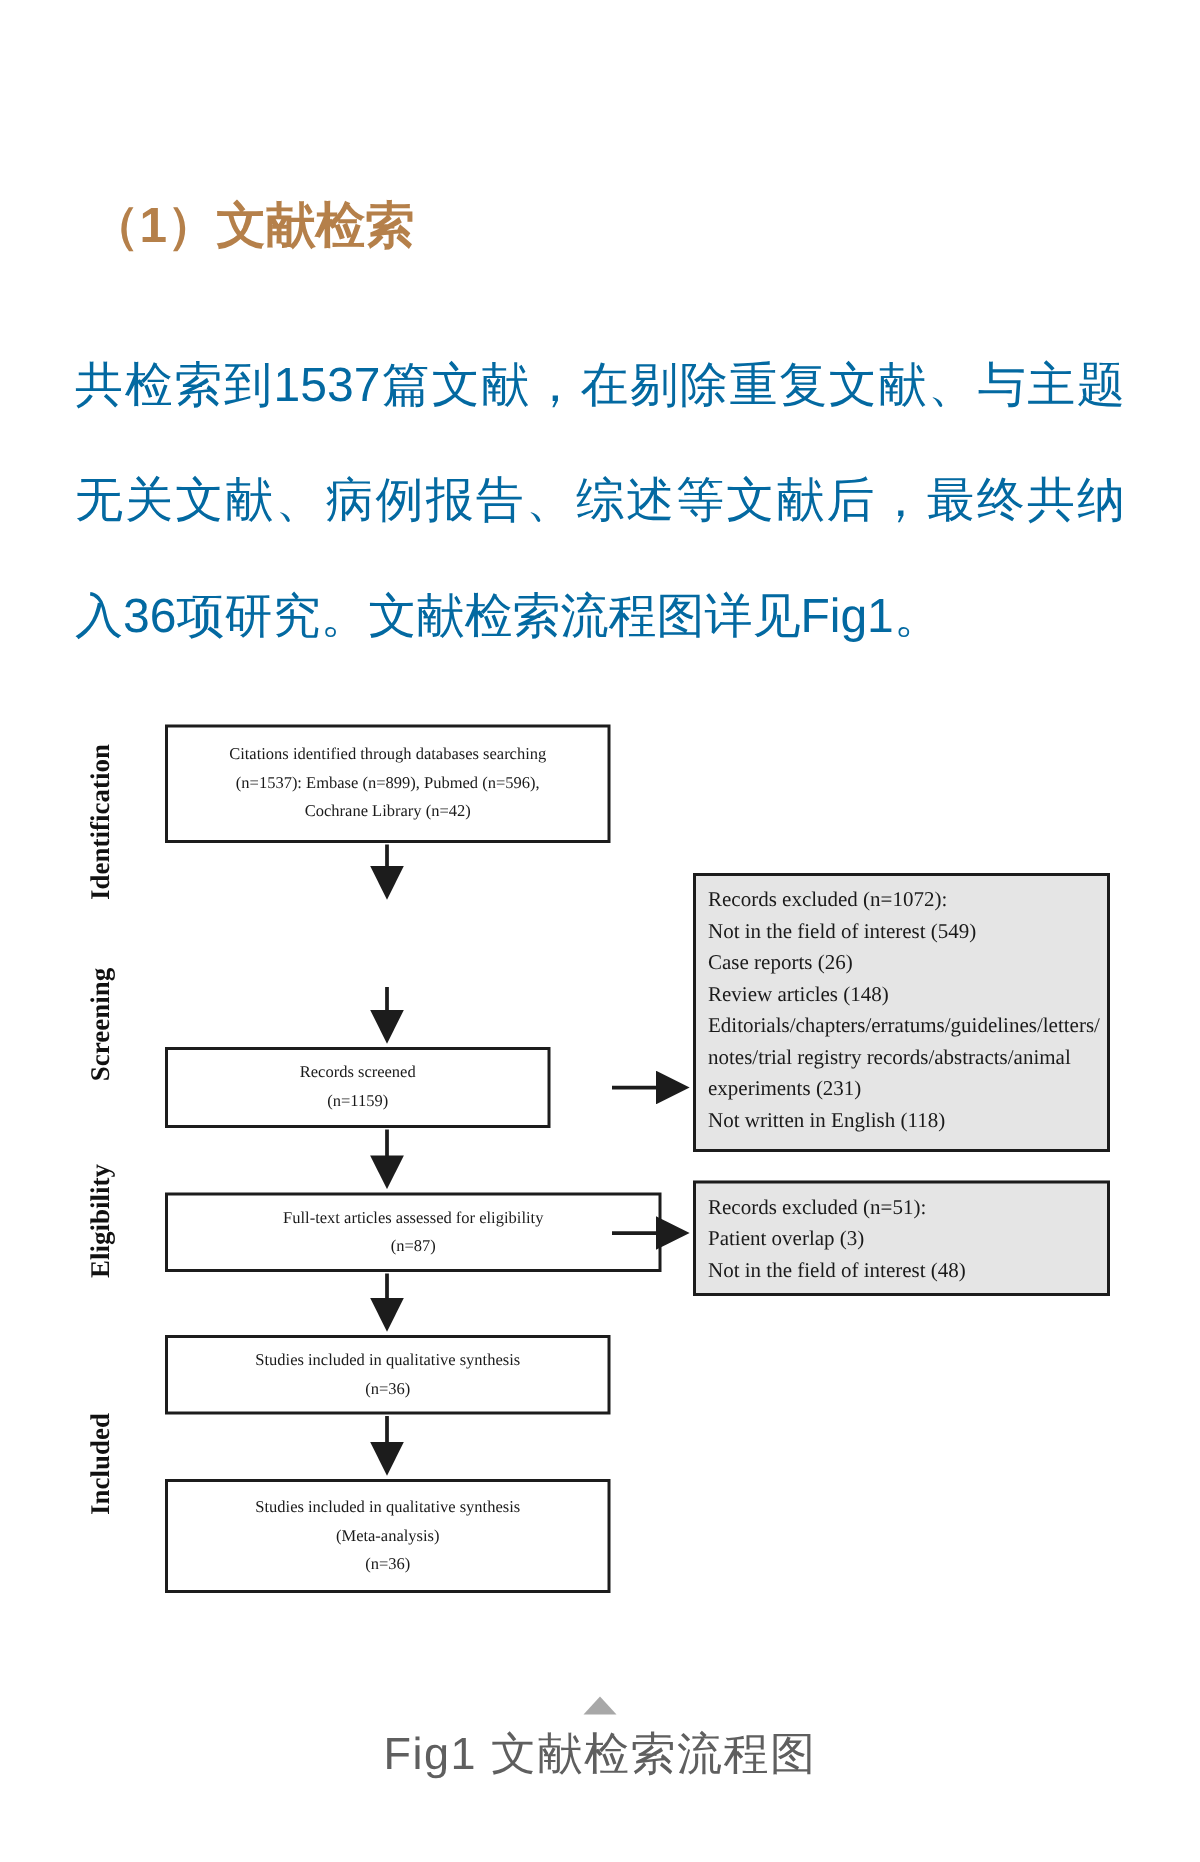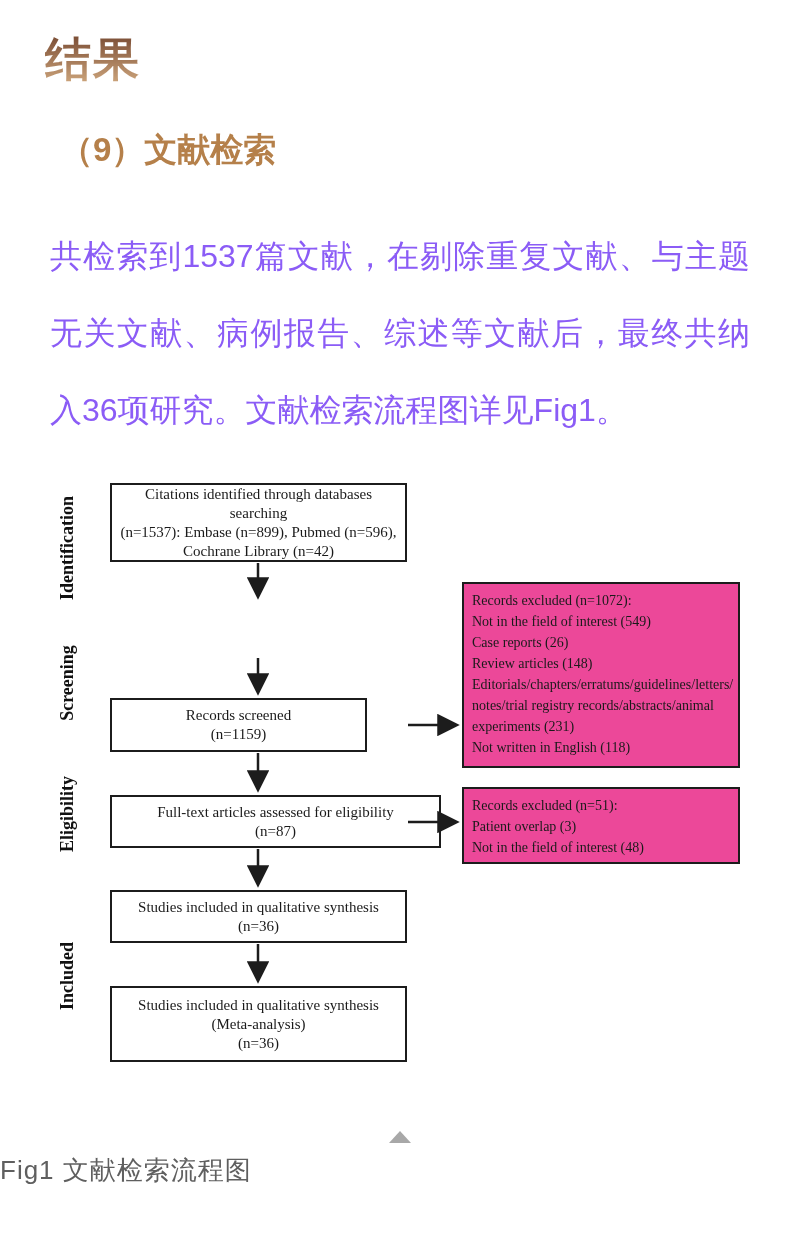--- a/index.html
+++ b/index.html
@@ -28,21 +28,21 @@
   }
   #section-heading{
     position:absolute;left:60px;top:128px;
     font-size:33px;line-height:44px;font-weight:700;
     color:#b5804a;
   }
   
   #body-paragraph{
     position:absolute;left:50px;top:218px;width:700px;
     font-size:32px;line-height:77px;
-    color:#8b5cf6;
+    color:#0369a1;
     text-align:justify;
     text-justify:inter-ideograph;
   }
   
   #prisma-diagram{
     position:absolute;left:0;top:0;width:800px;height:1241px;
     font-family:"Liberation Serif","DejaVu Serif",serif;
     color:#1a1a1a;
   }
   .stage-label{
@@ -51,59 +51,58 @@
     transform:translate(-50%,-50%) rotate(-90deg);
     color:#111111;
   }
   .flow-box{
     position:absolute;
     border:2px solid #1c1c1c;
     background:#ffffff;
     box-sizing:border-box;
     display:flex;align-items:center;justify-content:center;
     text-align:center;
-    font-size:15px;line-height:19px;
+    font-size:11px;line-height:19px;
     white-space:pre-line;
     padding:6px 4px;
   }
   .side-box{
     position:absolute;
     border:2px solid #1c1c1c;
-    background:#ec4899;
+    background:#e5e5e5;
     box-sizing:border-box;
     text-align:left;
     font-size:14px;line-height:21px;
     white-space:pre-line;
     padding:6px 6px 4px 8px;
   }
   #flow-arrows{position:absolute;left:0;top:0;pointer-events:none;}
   
   #caption-triangle{
     position:absolute;left:389px;top:1131px;
     width:0;height:0;
     border-left:11px solid transparent;
     border-right:11px solid transparent;
     border-bottom:12px solid #a8a8a8;
   }
   #figure-caption{
     position:absolute;left:0;top:1150px;width:800px;
-    text-align:left;
-    font-size:26px;line-height:40px;
+    text-align:center;
+    font-size:30px;line-height:40px;
     color:#5f5f5f;
     letter-spacing:1px;
   }
 </style>
 </head>
 <body>
 
 <div id="page">
 
-  <div id="page-title">结果</div>
 
-  <div id="section-heading">（9）文献检索</div>
+  <div id="section-heading">（1）文献检索</div>
 
   <div id="body-paragraph">共检索到1537篇文献，在剔除重复文献、与主题无关文献、病例报告、综述等文献后，最终共纳入36项研究。文献检索流程图详见Fig1。</div>
 
   <div id="prisma-diagram">
 
     <div class="stage-label" style="left:67px;top:548px;">Identification</div>
     <div class="stage-label" style="left:67px;top:683px;">Screening</div>
     <div class="stage-label" style="left:67px;top:814px;">Eligibility</div>
     <div class="stage-label" style="left:67px;top:976px;">Included</div>
 

